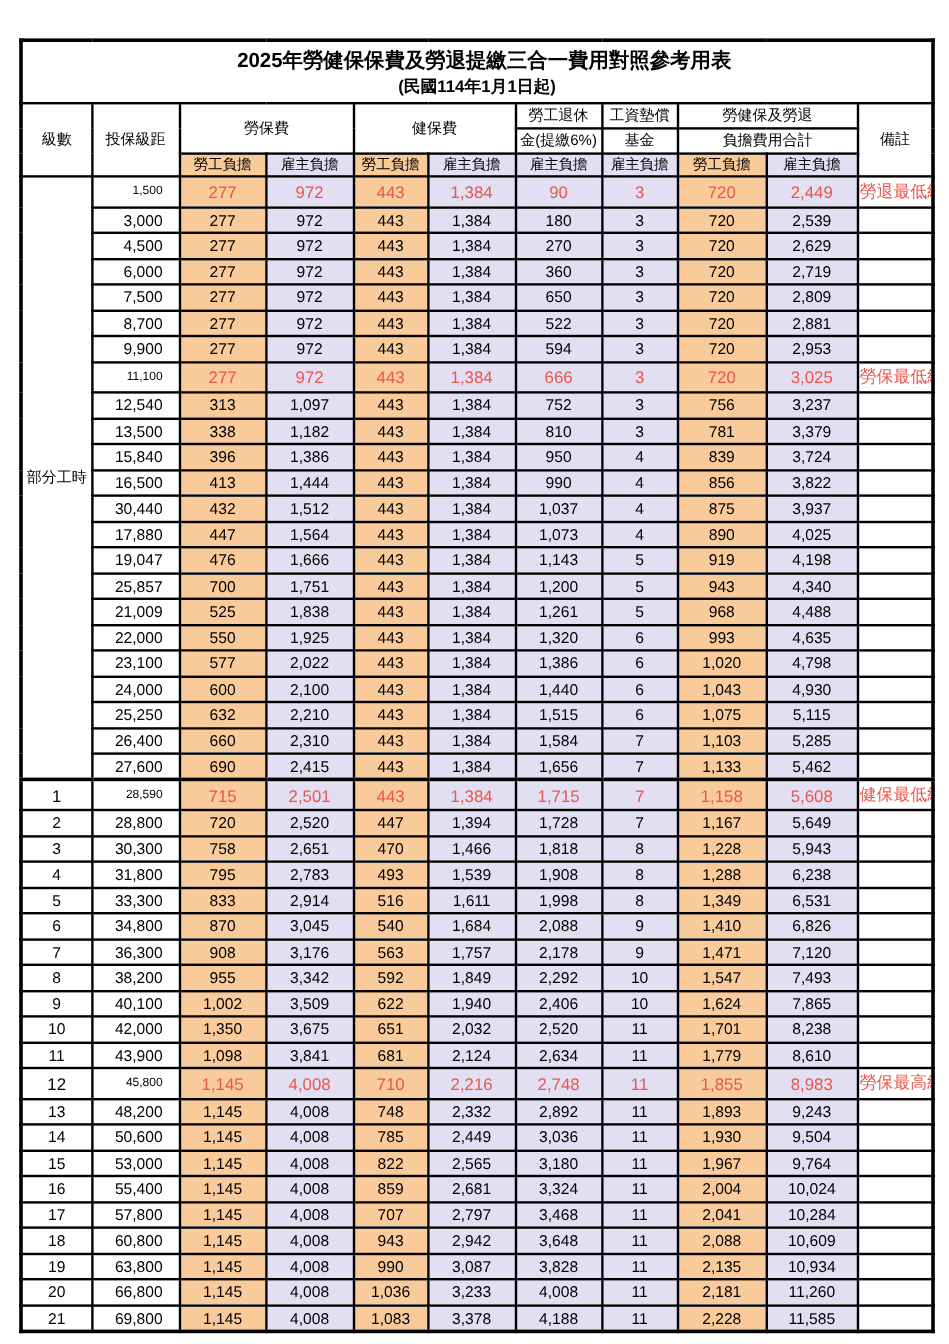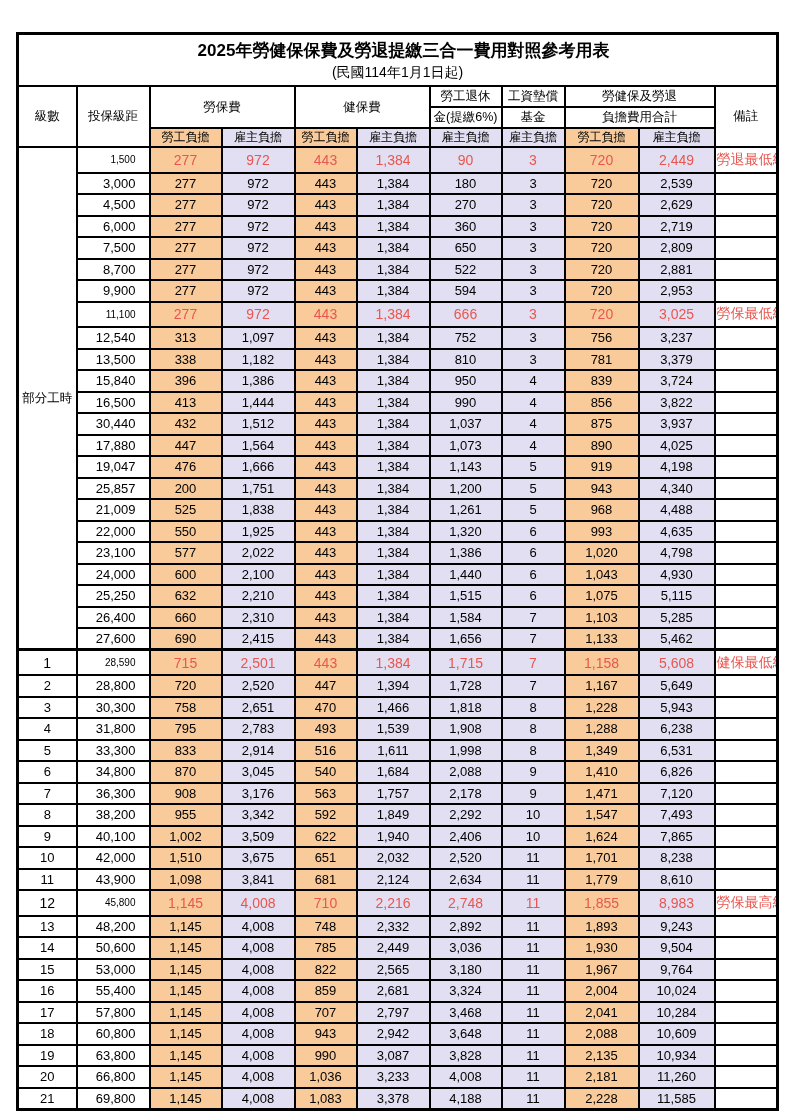--- a/index.html
+++ b/index.html
@@ -12,21 +12,21 @@
     border-collapse:collapse;table-layout:fixed;
     border:3px solid #000;
   }
   th,td{
     border:2px solid #000;padding:0;margin:0;
     font-size:13px;font-weight:normal;text-align:center;vertical-align:middle;
     white-space:nowrap;overflow:hidden;
   }
   tr.title-row th{height:50px;border:2px solid #000;}
   .t1{font-size:17px;font-weight:bold;line-height:1.45;padding-left:12px;}
-  .t2{font-size:14px;font-weight:normal;line-height:1.2;}
+  .t2{font-size:14px;font-weight:bold;line-height:1.2;}
   tr.h1 th,tr.h2 th{height:19px;font-size:12.5px;}
   tr.h3 th{height:17px;font-size:12px;}
   .emp{background:#F9CB9B;}
   .er{background:#E1DFF1;}
   tbody tr{height:21.5px;}
   tbody tr.hl{height:25.5px;}
   tbody tr.sec td,tbody tr.sec th{border-top:3px solid #000;}
   td.bracket{text-align:right;padding-right:13px;}
   tr.hl td{font-size:14px;}
   tr.hl td.bracket{font-size:10px;}
@@ -264,21 +264,21 @@
           <td class="val emp">443</td>
           <td class="val er">1,384</td>
           <td class="val er">1,143</td>
           <td class="val er">5</td>
           <td class="val emp">919</td>
           <td class="val er">4,198</td>
           <td class="remark"></td>
         </tr>
         <tr class="">
           <td class="bracket">25,857</td>
-          <td class="val emp">200</td>
+          <td class="val emp">700</td>
           <td class="val er">1,751</td>
           <td class="val emp">443</td>
           <td class="val er">1,384</td>
           <td class="val er">1,200</td>
           <td class="val er">5</td>
           <td class="val emp">943</td>
           <td class="val er">4,340</td>
           <td class="remark"></td>
         </tr>
         <tr class="">
@@ -478,21 +478,21 @@
           <td class="val er">1,940</td>
           <td class="val er">2,406</td>
           <td class="val er">10</td>
           <td class="val emp">1,624</td>
           <td class="val er">7,865</td>
           <td class="remark"></td>
         </tr>
         <tr class="">
           <td class="level">10</td>
           <td class="bracket">42,000</td>
-          <td class="val emp">1,510</td>
+          <td class="val emp">1,350</td>
           <td class="val er">3,675</td>
           <td class="val emp">651</td>
           <td class="val er">2,032</td>
           <td class="val er">2,520</td>
           <td class="val er">11</td>
           <td class="val emp">1,701</td>
           <td class="val er">8,238</td>
           <td class="remark"></td>
         </tr>
         <tr class="">

